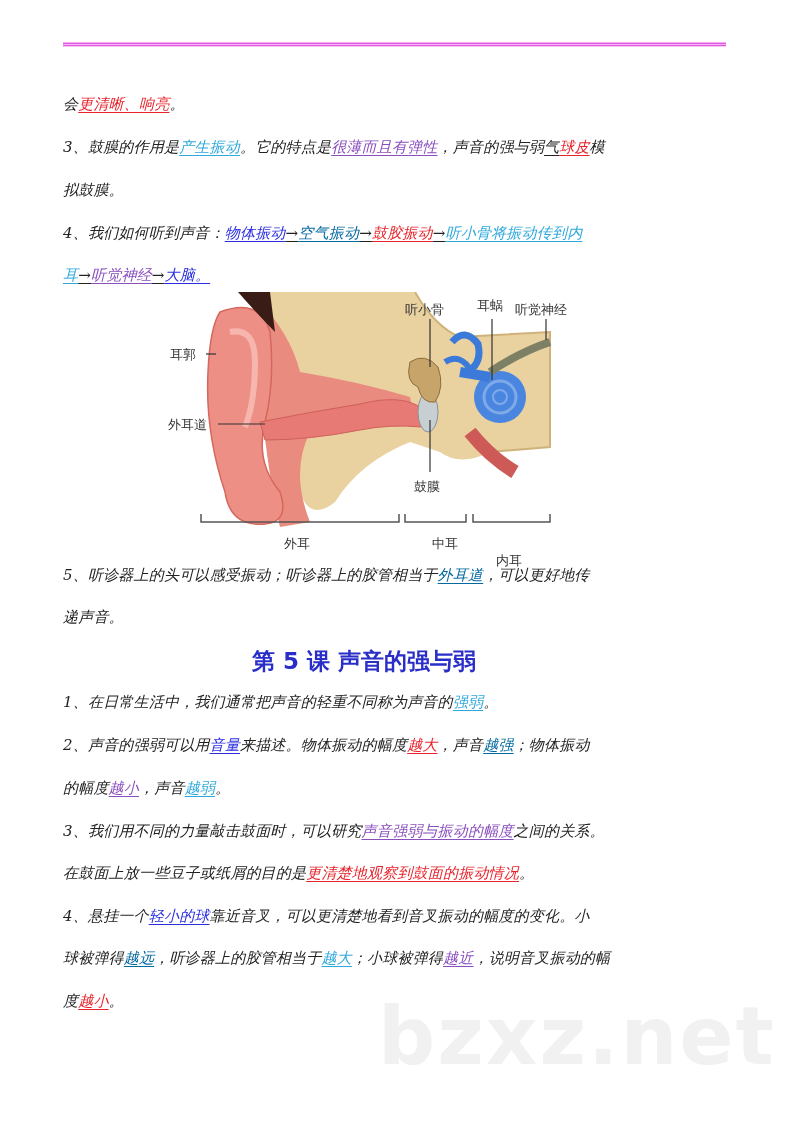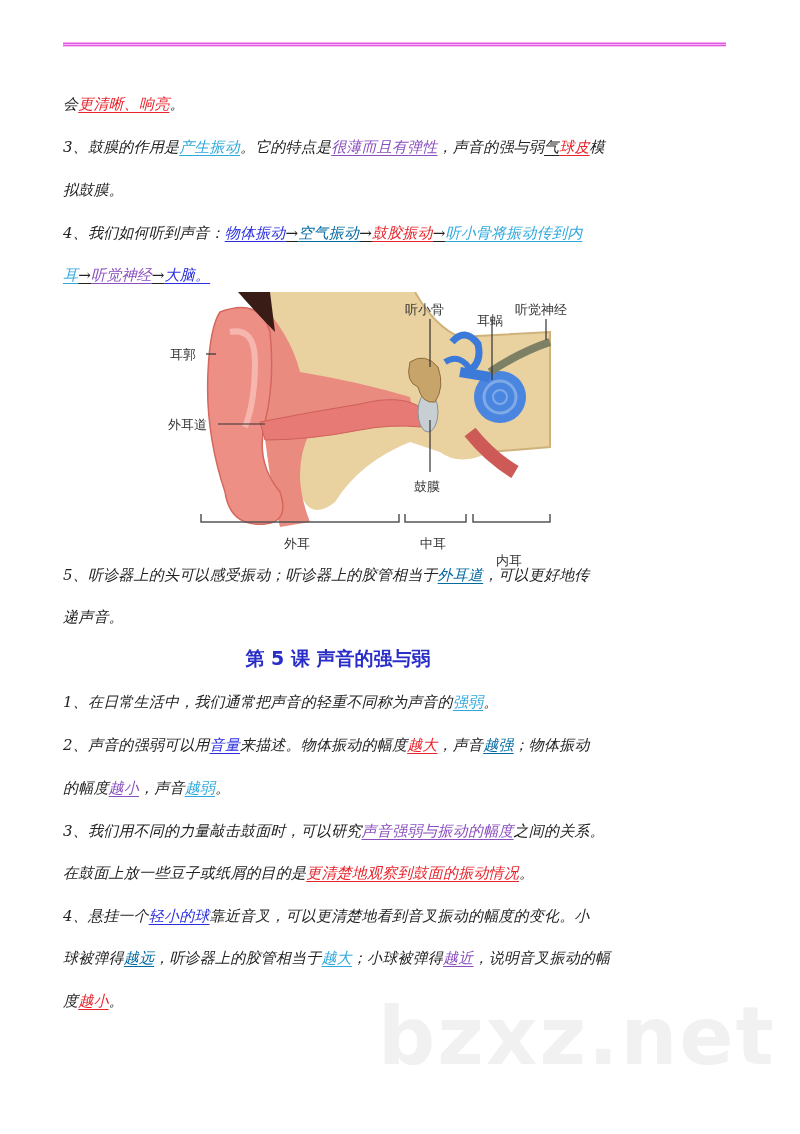--- a/index.html
+++ b/index.html
@@ -16,21 +16,21 @@
     }
     .hl { text-decoration: underline; text-underline-offset: 3px; text-decoration-thickness: 1px; }
     .red { color: #e8232b; }
     .cyan { color: #2fa9dd; }
     .purple { color: #8a4fbf; }
     .blue { color: #2a2ee0; }
     .green { color: #0369a1; }
     .arrow { color: #222; text-decoration: underline; text-underline-offset: 3px; text-decoration-thickness: 1px; }
     .title {
       position: absolute; left: 0; width: 676px; text-align: center; top: 646px;
-      font-size: 19px; font-weight: bold; color: #2a2ec8; font-family: "DejaVu Sans", "Liberation Sans", sans-serif;
+      font-size: 23px; font-weight: bold; color: #2a2ec8; font-family: "DejaVu Sans", "Liberation Sans", sans-serif; padding-left: 26px;
     }
     .figure { position: absolute; left: 160px; top: 292px; width: 420px; height: 268px; }
     .fig-label {
       position: absolute; font-family: "DejaVu Sans", "Liberation Sans", sans-serif; font-size: 13px; color: #333; white-space: nowrap;
     }
     .watermark {
       position: absolute; left: 378px; top: 990px; font-family: "DejaVu Sans", "Liberation Sans", sans-serif;
       font-weight: bold; font-size: 80px; color: #f1f1f1; letter-spacing: 2px;
     }
   </style>
@@ -94,25 +94,25 @@
     <path d="M386 27 L386 48" stroke="#333" stroke-width="1.2"></path>
     <path d="M270 128 L270 180" stroke="#333" stroke-width="1.2"></path>
 
     <path d="M41 222 L41 230 L239 230 L239 222" fill="none" stroke="#555" stroke-width="1.5"></path>
     <path d="M245 222 L245 230 L306 230 L306 222" fill="none" stroke="#555" stroke-width="1.5"></path>
     <path d="M313 222 L313 230 L390 230 L390 222" fill="none" stroke="#555" stroke-width="1.5"></path>
   </svg>
   <span class="fig-label" style="left:10px;top:54px">耳郭</span>
   <span class="fig-label" style="left:8px;top:124px">外耳道</span>
   <span class="fig-label" style="left:245px;top:9px">听小骨</span>
-  <span class="fig-label" style="left:317px;top:20px">耳蜗</span>
+  <span class="fig-label" style="left:317px;top:5px">耳蜗</span>
   <span class="fig-label" style="left:355px;top:9px">听觉神经</span>
   <span class="fig-label" style="left:254px;top:186px">鼓膜</span>
   <span class="fig-label" style="left:124px;top:243px">外耳</span>
-  <span class="fig-label" style="left:260px;top:243px">中耳</span>
+  <span class="fig-label" style="left:272px;top:243px">中耳</span>
   <span class="fig-label" style="left:336px;top:260px">内耳</span>
 </div>
 
 <div class="line" style="top:563px">
   <span>5、听诊器上的头可以感受振动；听诊器上的胶管相当于</span><span class="hl green">外耳道</span><span>，可以更好地传</span>
 </div>
 <div class="line" style="top:605px">
   <span>递声音。</span>
 </div>
 

